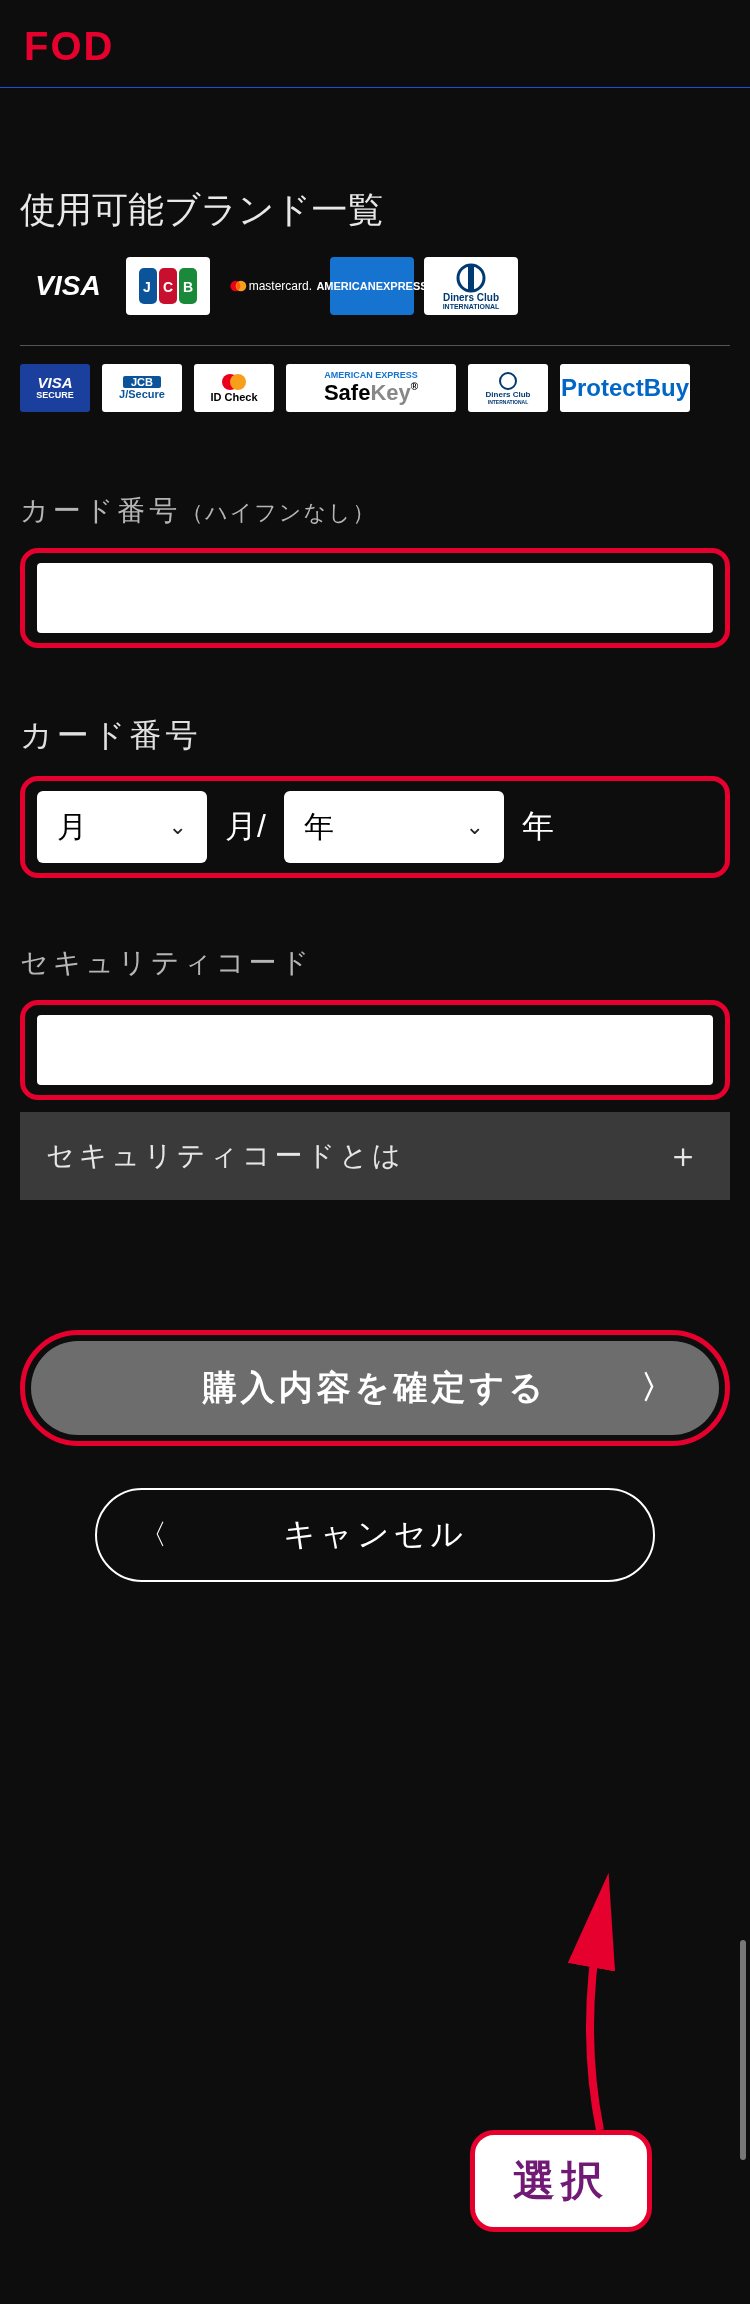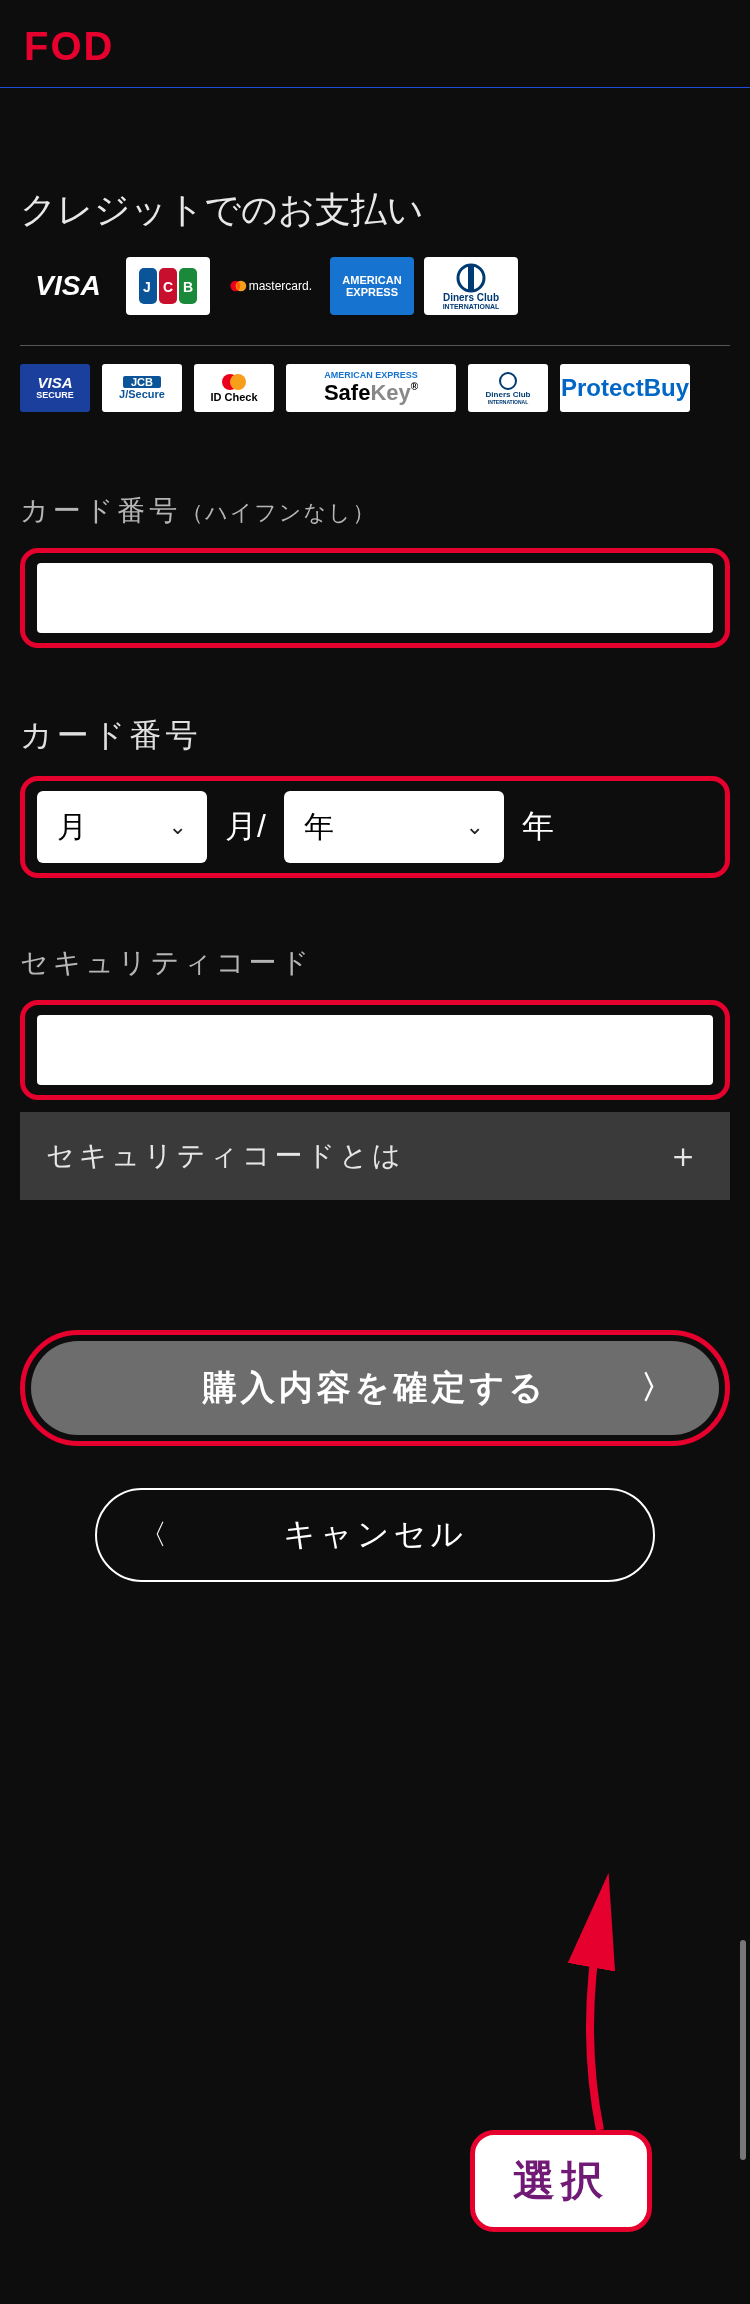--- a/index.html
+++ b/index.html
@@ -54,21 +54,21 @@
     font-weight: 800;
     border-radius: 4px;
     background: #fff;
     color: #1a1a6e;
     padding: 0 8px;
     font-size: 22px;
   }
   .brand-visa { font-style: italic; letter-spacing: 0px; font-size: 28px; width: 96px; background: transparent; color: #fff;}
   .brand-jcb { width: 84px; padding: 0; }
   .brand-mc { width: 100px; background: transparent; color:#fff; }
-  .brand-amex { width: 84px; background:#1673cf; color:#fff; flex-direction:column; font-size:11px; line-height:1.1; }
+  .brand-amex { width: 84px; background:#1673cf; color:#fff; flex-direction:row; font-size:11px; line-height:1.1; }
   .brand-diners { width: 94px; flex-direction:column; font-size:10px; line-height:1; color:#003a72;}
 
   .brand-divider { border-top: 1px solid #555; margin-top: 30px; }
 
   .secure-row {
     display: flex;
     gap: 12px;
     margin-top: 18px;
   }
   .secure-box {
@@ -250,21 +250,21 @@
 
 <div class="page">
 
   <div class="header">
     <div class="logo">FOD</div>
   </div>
 
   <div class="content">
 
 
-    <div class="brands-heading">クレジットでのお支払い</div>
+    <div class="brands-heading">使用可能ブランド一覧</div>
 
     <div class="brand-row">
       <div class="brand-box brand-visa">VISA</div>
       <div class="brand-box brand-jcb">
         <svg width="70" height="44" viewBox="0 0 70 44">
             <rect width="70" height="44" rx="4" fill="#fff"></rect>
             <rect x="6" y="4" width="18" height="36" rx="5" fill="#0b5499"></rect>
             <rect x="26" y="4" width="18" height="36" rx="5" fill="#c8102e"></rect>
             <rect x="46" y="4" width="18" height="36" rx="5" fill="#1a8a3a"></rect>
             <text x="10" y="28" font-size="14" font-weight="900" fill="#fff">J</text>

